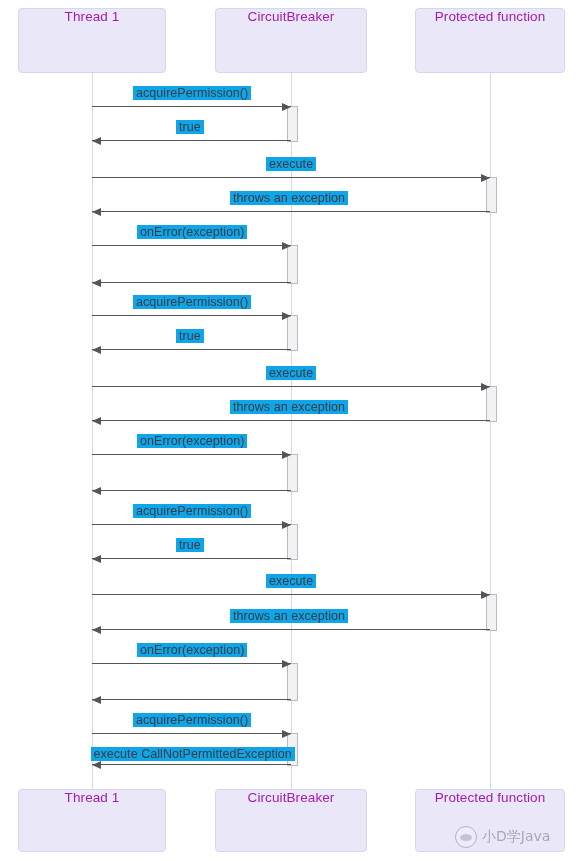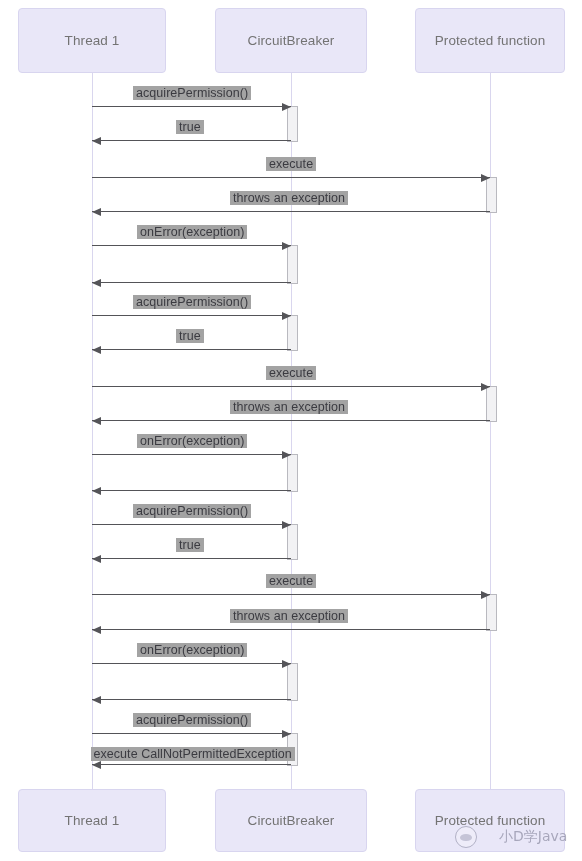--- a/index.html
+++ b/index.html
@@ -19,23 +19,23 @@
   }
 
   
   .participant {
     position: absolute;
     box-sizing: border-box;
     background: #e9e7f8;
     border: 1px solid #d8d5ef;
     border-radius: 4px;
     display: flex;
-    align-items: center;
+    align-items: flex-start;
     justify-content: center;
-    color: #737373;
+    color: #a21caf;
     font-size: 13.5px;
     letter-spacing: .1px;
     white-space: nowrap;
   }
 
   
   .lifeline {
     position: absolute;
     width: 1px;
     background: #d9d6ee;
@@ -68,21 +68,21 @@
   }
   .arrow-head.left {
     border-right: 9px solid #545458;
   }
   .msg-label {
     position: absolute;
     font-size: 12.5px;
     color: #3b3b41;
     white-space: nowrap;
     text-align: center;
-    background: #a3a3a3;
+    background: #0ea5e9;
     padding: 0 3px;
     letter-spacing: .05px;
   }
 
   
   .watermark {
     position: absolute;
     display: flex;
     align-items: center;
     gap: 5px;
@@ -107,21 +107,20 @@
     height: 7px;
     border-radius: 50% 50% 45% 45%;
     background: #9a9ab0;
     opacity: .75;
   }
   .wm-text {
     font-size: 14px;
     color: #7f7f96;
     white-space: nowrap;
     font-family: "DejaVu Sans", sans-serif;
-    margin-left: 17px;
   }
 </style>
 </head>
 <body>
 
 <div id="canvas">
 
   <div id="lifelines">
       <div class="lifeline" style="left: 92px; top: 73px; height: 716px;"></div>
       <div class="lifeline" style="left: 291px; top: 73px; height: 716px;"></div>

